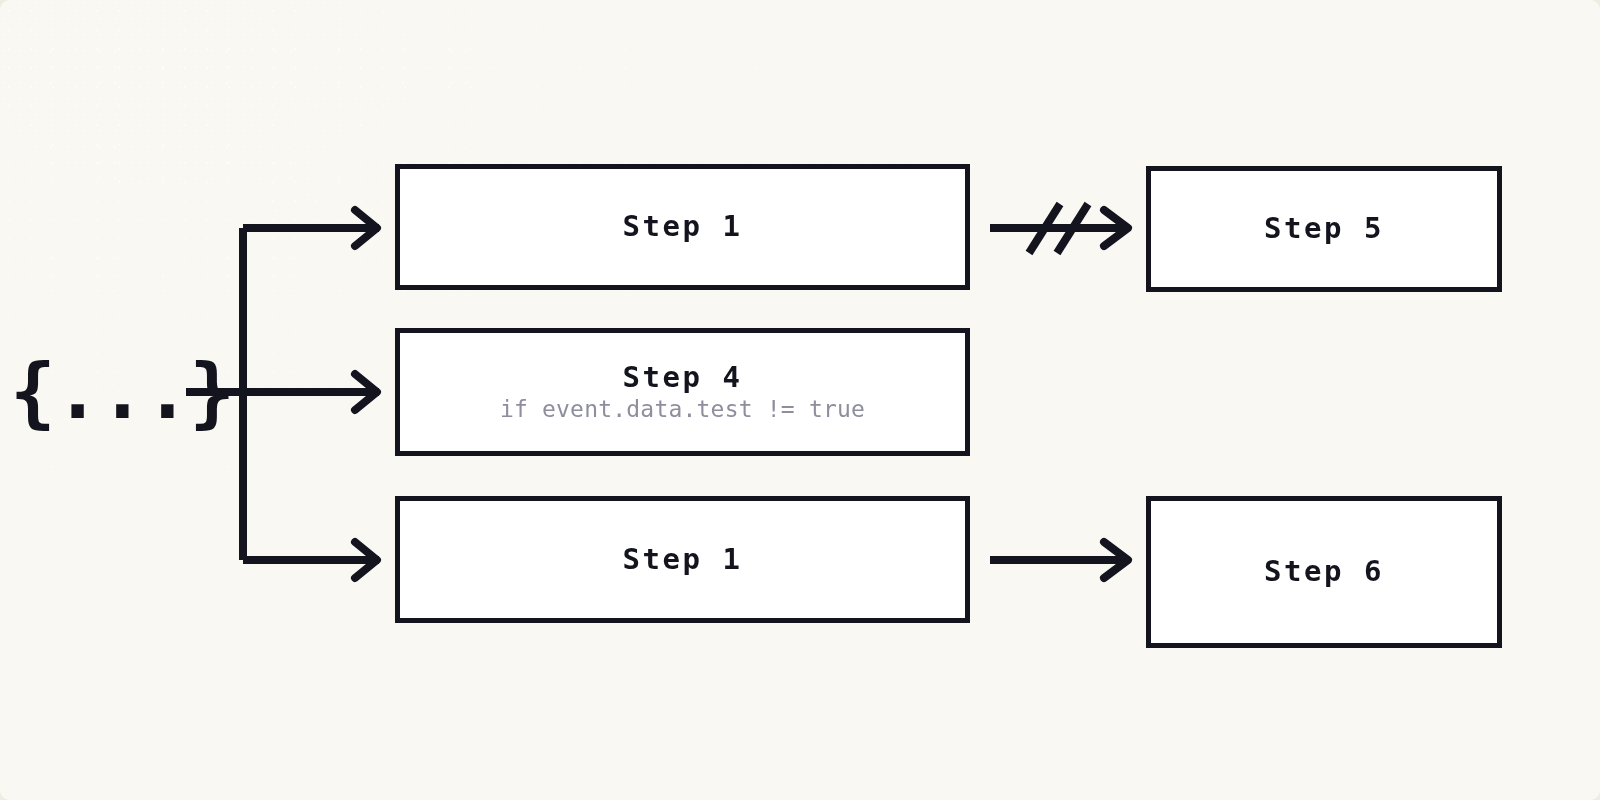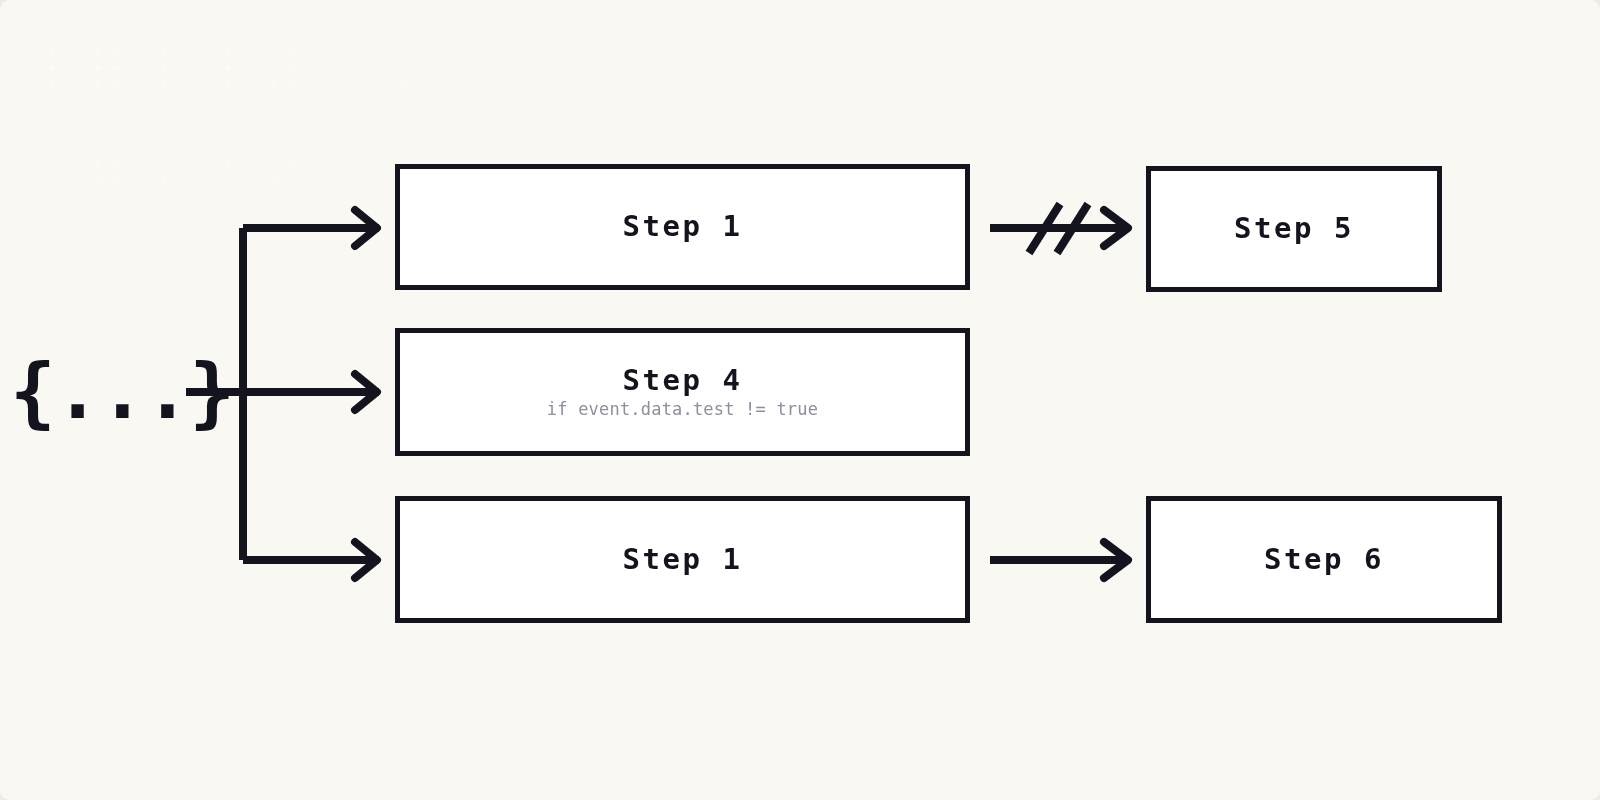--- a/index.html
+++ b/index.html
@@ -79,32 +79,32 @@
     font-size: 29px;
     font-weight: 700;
     letter-spacing: 2.5px;
     line-height: 1.15;
     white-space: pre;
   }
   .step-subtitle {
     margin-top: 2px;
     color: #8e8e9e;
     font-family: "DejaVu Sans Mono", monospace;
-    font-size: 17px;
+    font-size: 23px;
     font-weight: 400;
     letter-spacing: 0.2px;
     line-height: 1.2;
     white-space: pre;
   }
 
   #box-step1 { left: 395px; top: 164px;  width: 575px; height: 126px; }
   #box-step2 { left: 395px; top: 328px;  width: 575px; height: 128px; }
   #box-step3 { left: 395px; top: 496px;  width: 575px; height: 127px; }
-  #box-step5 { left: 1146px; top: 166px; width: 296px; height: 126px; }
-  #box-step6 { left: 1146px; top: 496px; width: 356px; height: 127px; }
+  #box-step5 { left: 1146px; top: 166px; width: 356px; height: 126px; }
+  #box-step6 { left: 1146px; top: 496px; width: 356px; height: 152px; }
 
   svg.edges {
     position: absolute;
     inset: 0;
     width: 1600px;
     height: 800px;
     overflow: visible;
   }
   .edge-stroke {
     stroke: #14141f;

